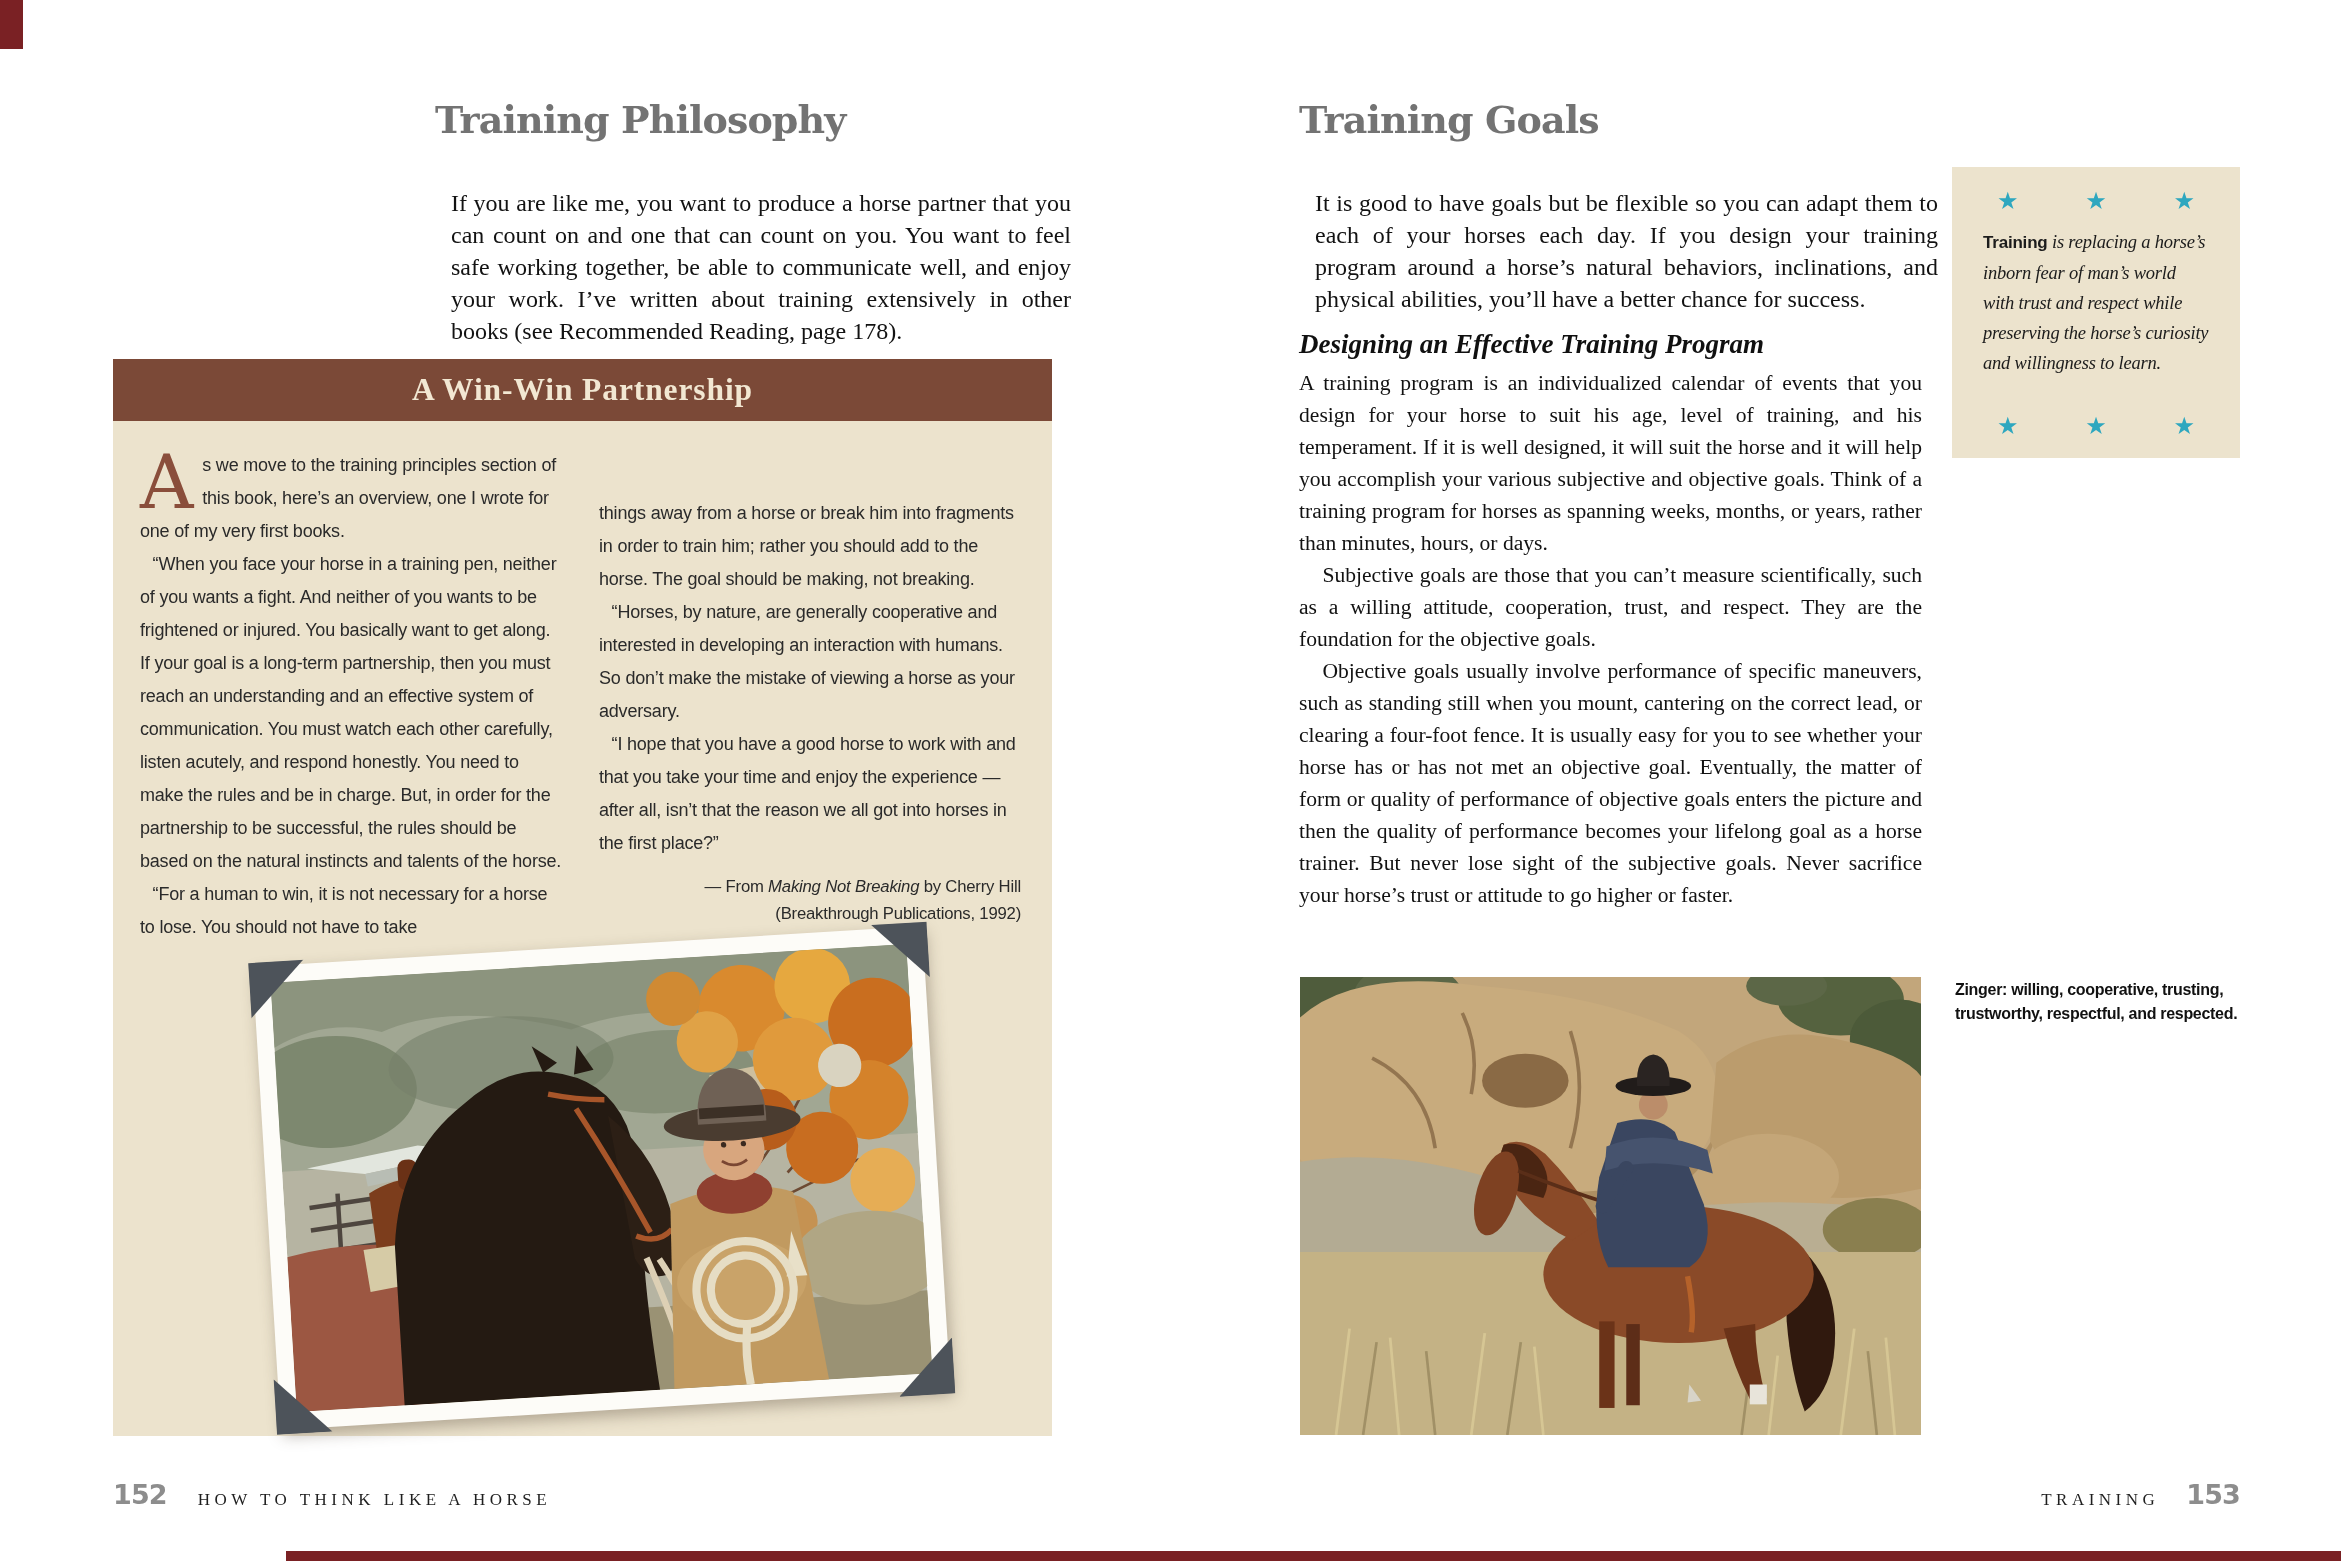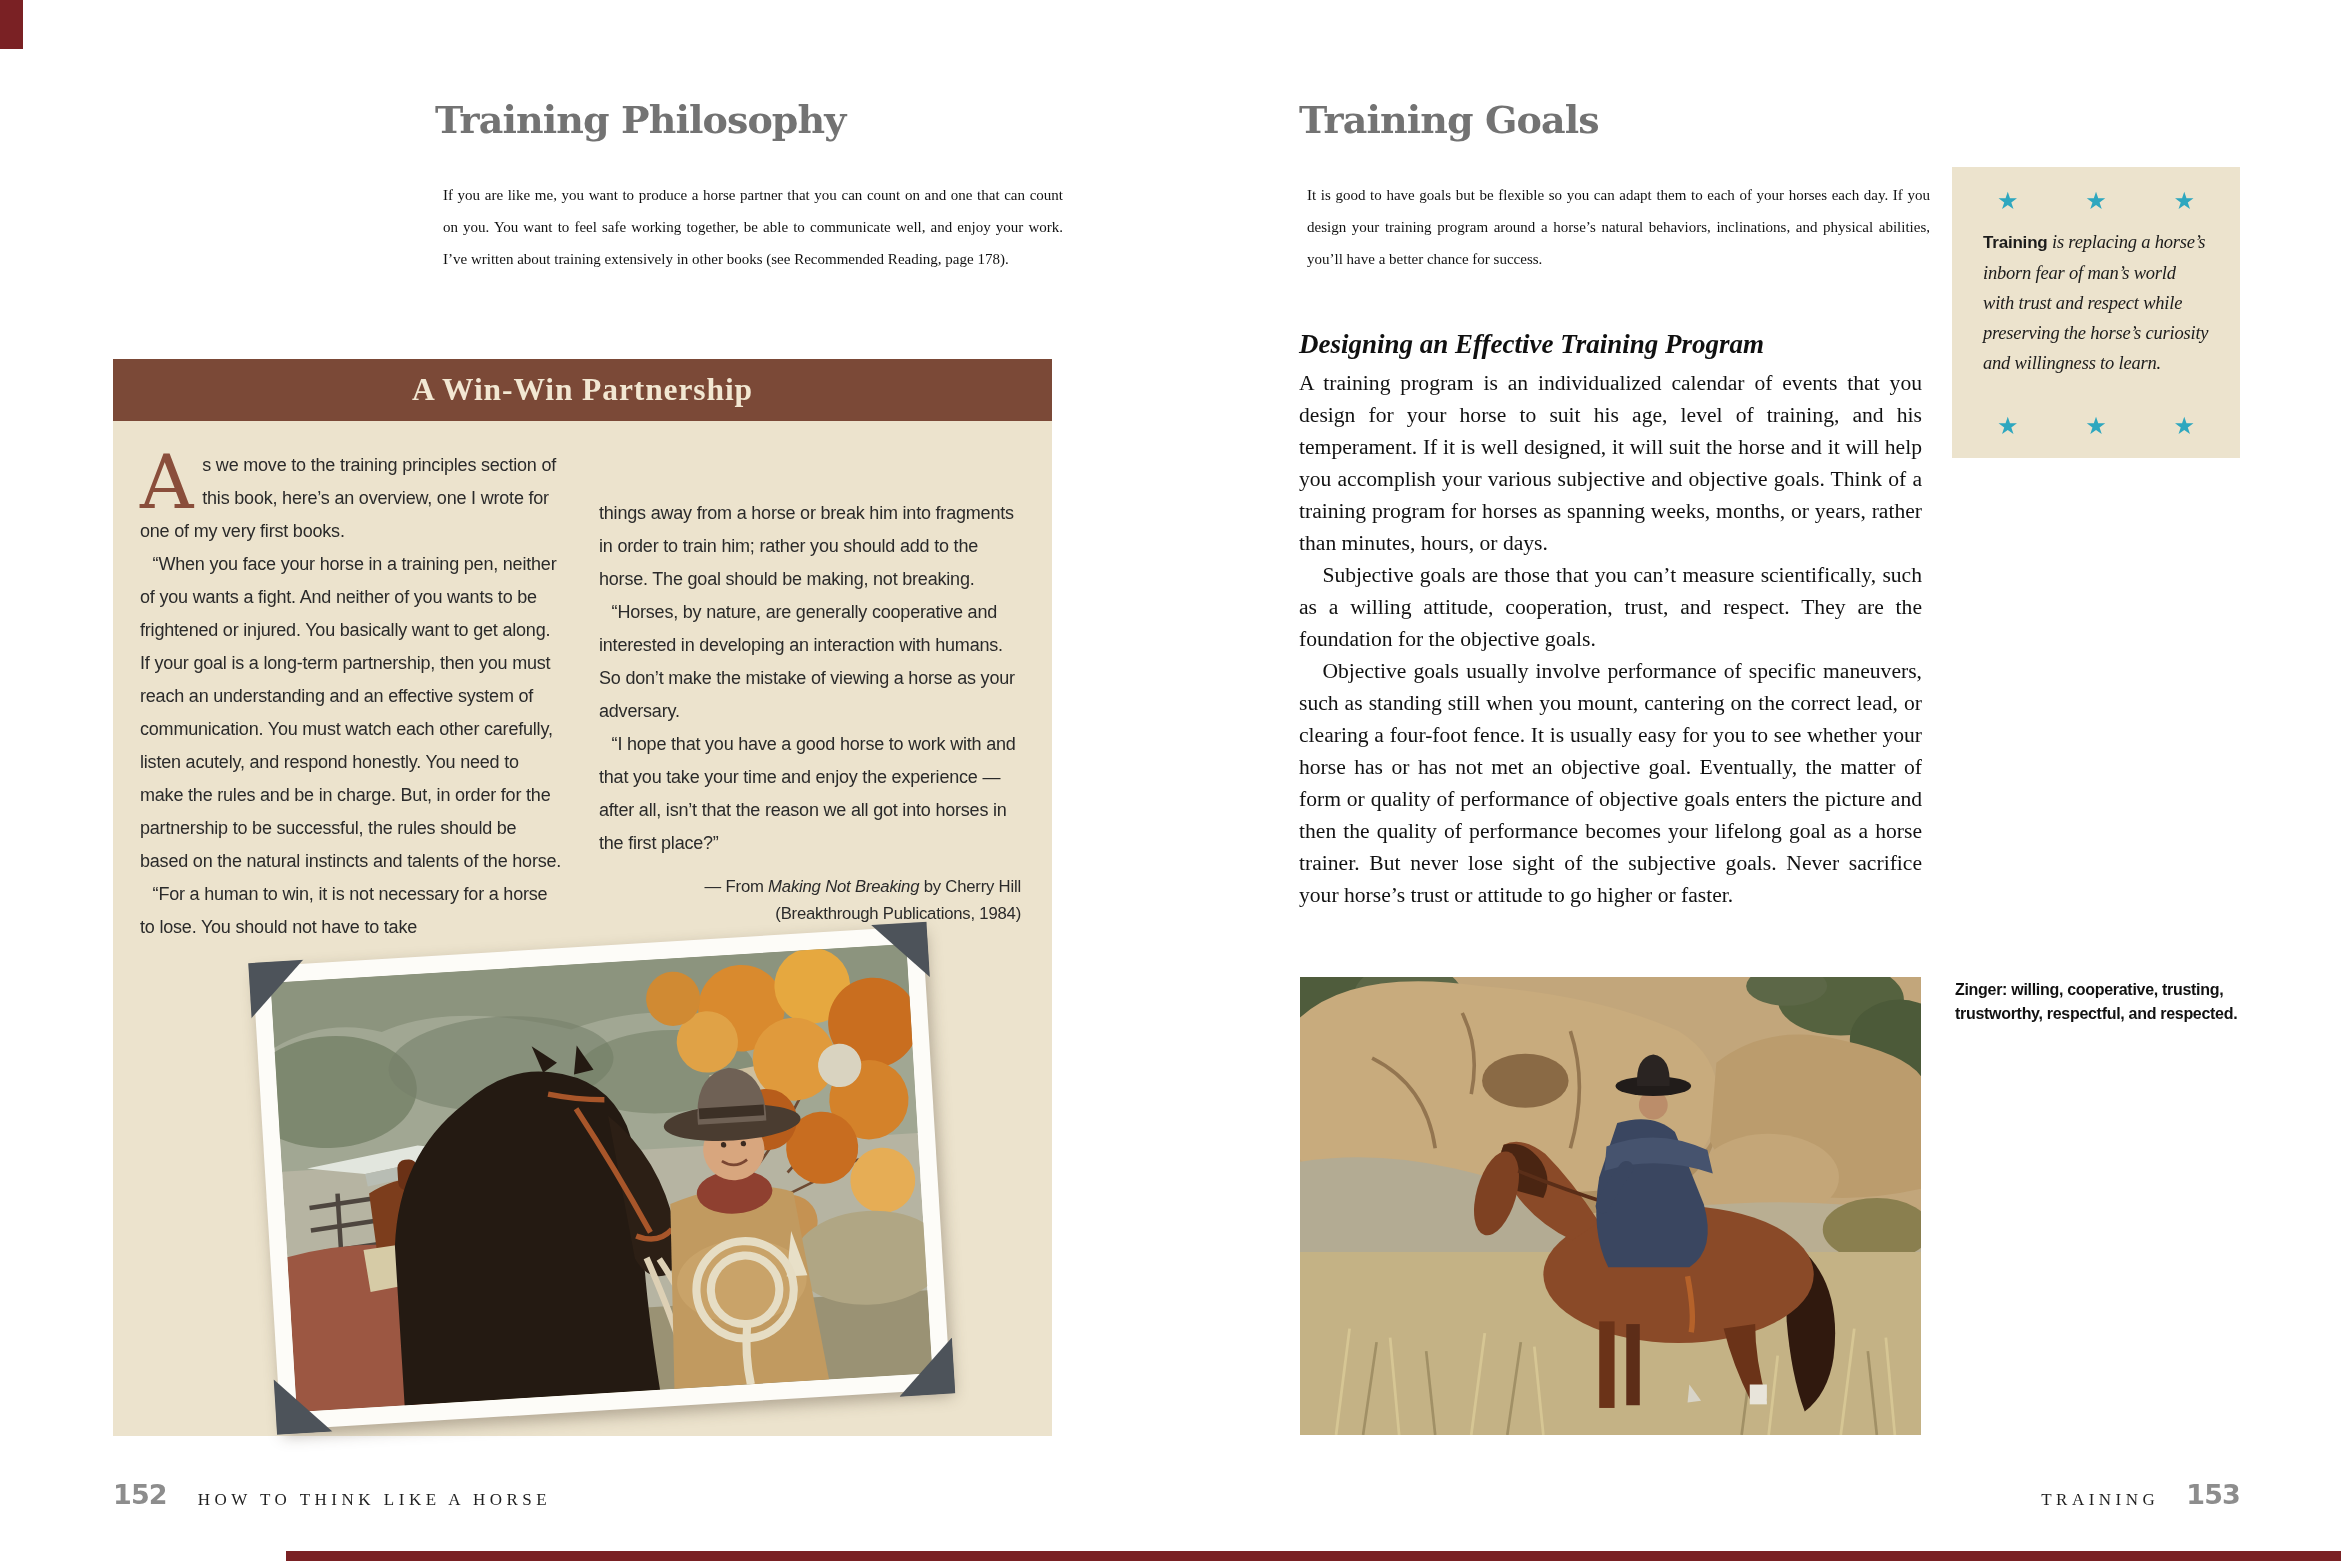--- a/index.html
+++ b/index.html
@@ -6,21 +6,21 @@
   #spread {
     position:relative; width:2342px; height:1561px; background:#ffffff;
     overflow:hidden; font-family:"Liberation Serif", serif; color:#141414;
   }
   
   .page-title {
     position:absolute; margin:0; font-family:"DejaVu Serif", serif;
     font-weight:bold; font-size:38px; letter-spacing:-0.9px; color:#737373;
   }
   .intro {
-    position:absolute; margin:8px; font-size:15px; line-height:32px;
+    position:absolute; margin:16px; font-size:24px; line-height:32px;
     text-align:justify; color:#121212;
   }
   
   .left-title { left:435px; top:97px; }
   .left-intro { left:435px; top:171px; width:620px; }
   .panel {
     position:absolute; left:113px; top:359px; width:939px; height:1077px;
     background:#ece3cd;
   }
   .panel-banner {
@@ -135,21 +135,21 @@
     </div>
     <div class="panel-col col1">
       <p><span class="dropcap">A</span><span>s we move to the training principles section of this book, here’s an overview, one I wrote for one of my very first books.</span></p>
       <p class="ind">“When you face your horse in a training pen, neither of you wants a fight. And neither of you wants to be frightened or injured. You basically want to get along. If your goal is a long-term partnership, then you must reach an understanding and an effective system of communication. You must watch each other carefully, listen acutely, and respond honestly. You need to make the rules and be in charge. But, in order for the partnership to be successful, the rules should be based on the natural instincts and talents of the horse.</p>
       <p class="ind">“For a human to win, it is not necessary for a horse to lose. You should not have to take</p>
     </div>
     <div class="panel-col col2">
       <p>things away from a horse or break him into fragments in order to train him; rather you should add to the horse. The goal should be making, not breaking.</p>
       <p class="ind">“Horses, by nature, are generally cooperative and interested in developing an interaction with humans. So don’t make the mistake of viewing a horse as your adversary.</p>
       <p class="ind">“I hope that you have a good horse to work with and that you take your time and enjoy the experience — after all, isn’t that the reason we all got into horses in the first place?”</p>
-      <p class="attr"><span>— From </span><i>Making Not Breaking</i><span> by Cherry Hill</span><span style="display:block">(Breakthrough Publications, 1984)</span></p>
+      <p class="attr"><span>— From </span><i>Making Not Breaking</i><span> by Cherry Hill</span><span style="display:block">(Breakthrough Publications, 1992)</span></p>
     </div>
   </div>
 
   <figure class="photo-tilt">
     <svg viewBox="0 0 707 477" preserveAspectRatio="none">
       <rect width="707" height="477" fill="#b6b4a2"></rect>
       <rect width="707" height="210" fill="#a1a793"></rect>
       <path d="M0,0 H707 V95 Q600,62 520,82 Q430,42 330,72 Q200,32 120,62 Q60,42 0,72 Z" fill="#8c947e"></path>
       <ellipse cx="60" cy="125" rx="95" ry="62" fill="#6e7a5f" opacity="0.7"></ellipse>
       <ellipse cx="250" cy="105" rx="125" ry="52" fill="#77816a" opacity="0.6"></ellipse>

